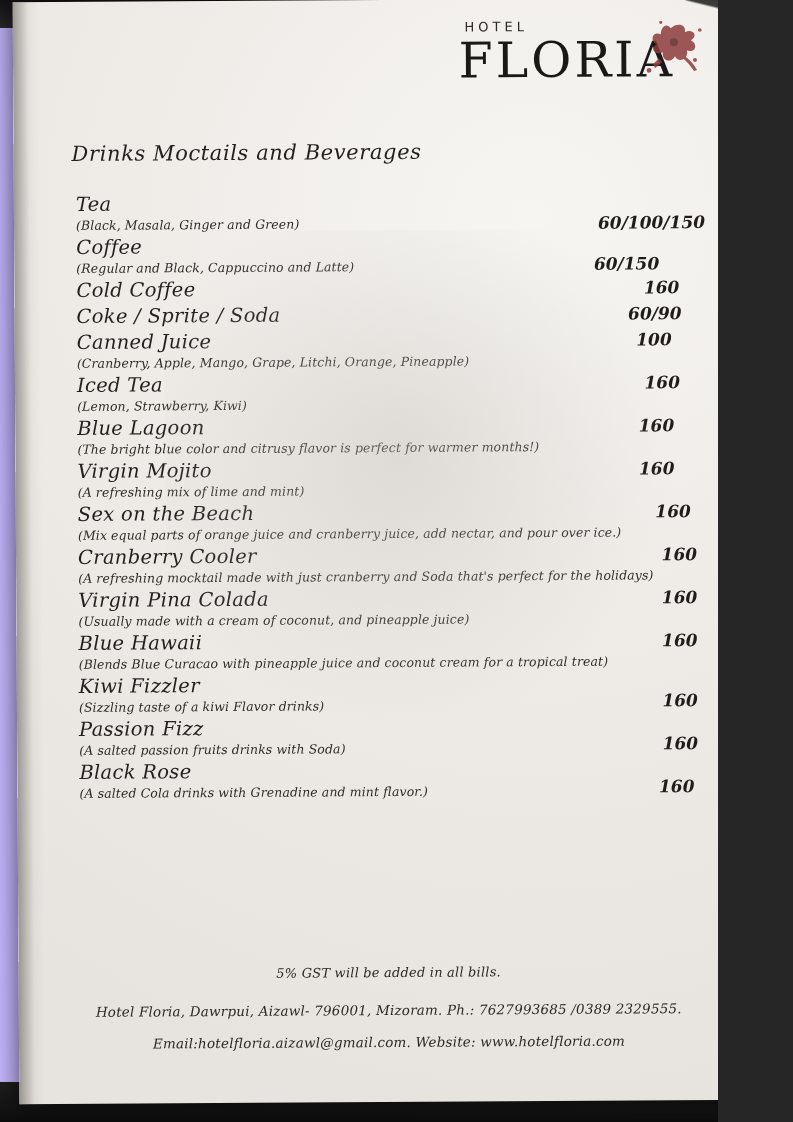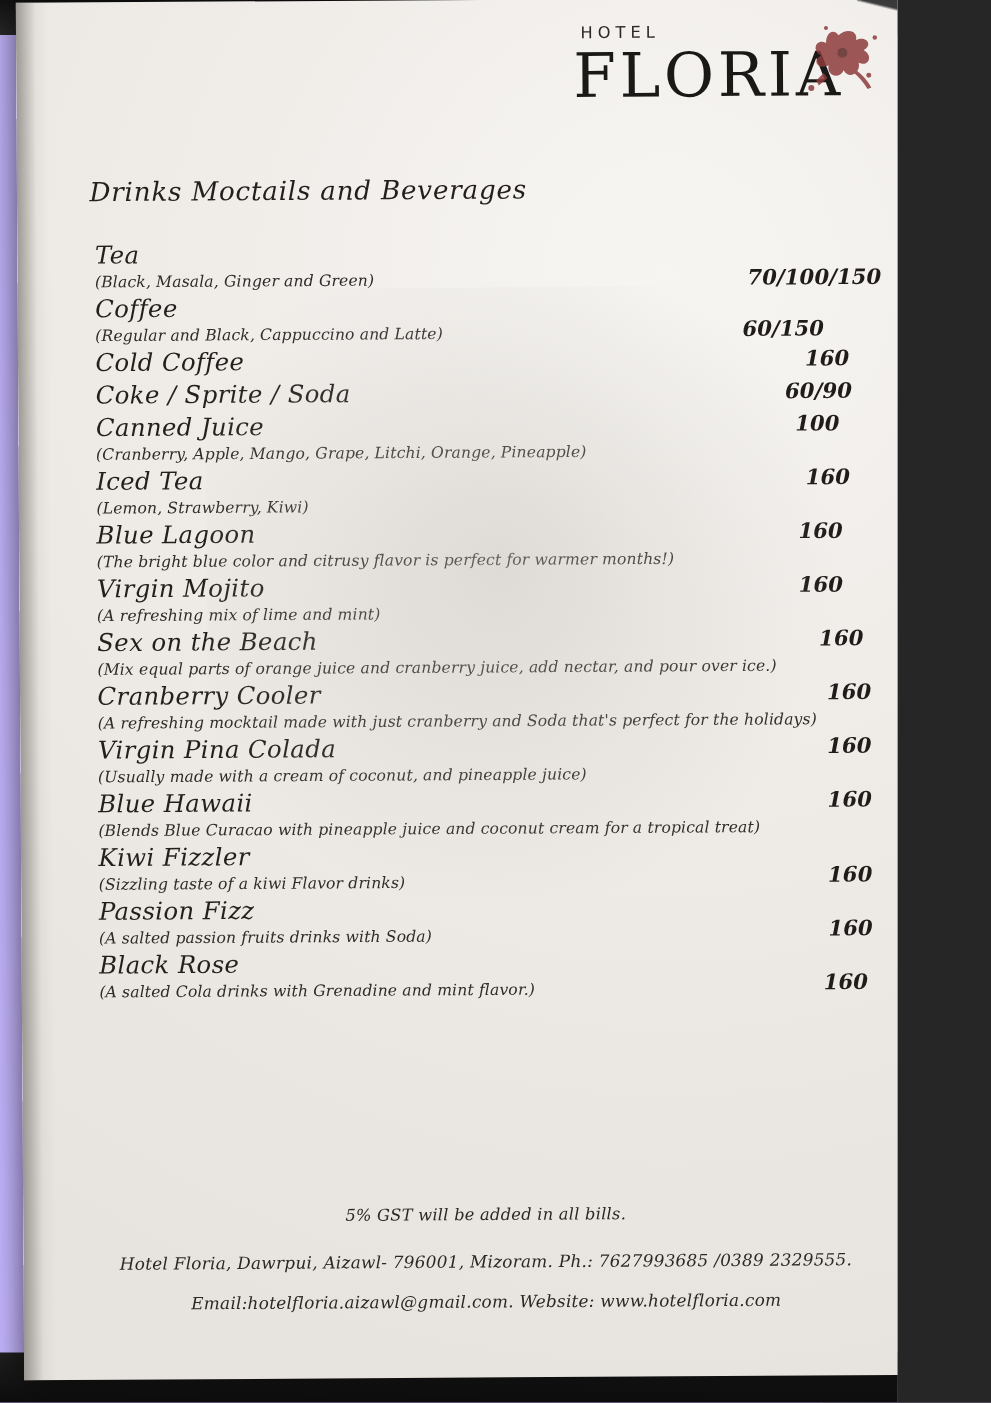--- a/index.html
+++ b/index.html
@@ -242,21 +242,21 @@
         </g>
       </svg>
 
       <div class="section-title">Drinks Moctails and Beverages</div>
 
       <div class="menu">
 
         <div class="item">
           <div class="name">Tea</div>
           <div class="desc">(Black, Masala, Ginger and Green)</div>
-          <div class="price p-0">70/100/150</div>
+          <div class="price p-0">60/100/150</div>
         </div>
 
         <div class="item">
           <div class="name">Coffee</div>
           <div class="desc">(Regular and Black, Cappuccino and Latte)</div>
           <div class="price p-1">60/150</div>
         </div>
 
         <div class="item">
           <div class="name">Cold Coffee</div>

